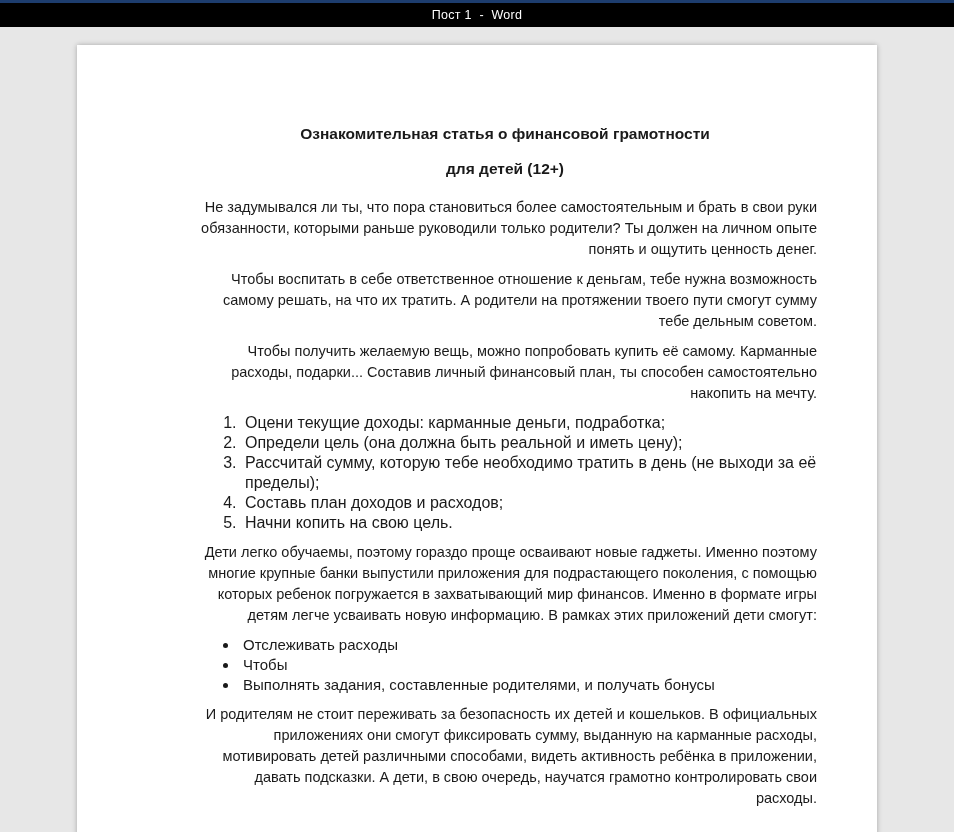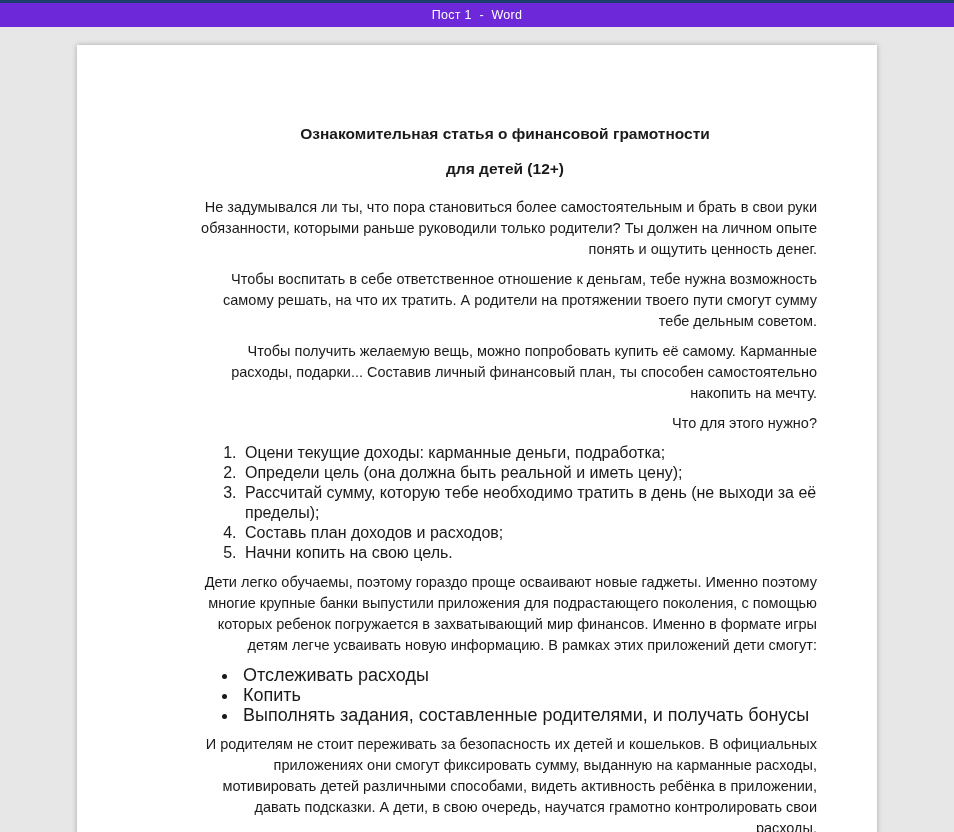--- a/index.html
+++ b/index.html
@@ -11,21 +11,21 @@
   .app {
     position: relative;
     width: 954px;
     height: 832px;
     background: #e7e7e7;
     overflow: hidden;
   }
   .titlebar {
     height: 27px;
     box-sizing: border-box;
-    background: #6d28d9;
+    background: #000000;
     border-top: 3px solid #1d3d6e;
     display: flex;
     align-items: center;
     justify-content: center;
   }
   .title-text {
     color: #ffffff;
     font-size: 12.5px;
     letter-spacing: 0.3px;
     white-space: pre;
@@ -66,21 +66,21 @@
     padding: 0 0 0 48px;
     font-size: 16px;
   }
   ol.doc-ol li {
     line-height: 20px;
     padding-left: 4px;
   }
   ul.doc-ul {
     margin: 0 0 9px 0;
     padding: 0 0 0 46px;
-    font-size: 18px;
+    font-size: 15px;
     list-style: disc;
   }
   ul.doc-ul li {
     line-height: 20px;
     padding-left: 4px;
   }
 </style>
 </head>
 <body>
 
@@ -93,35 +93,34 @@
   <div class="canvas">
     <div class="page">
 
       <div class="doc-heading">Ознакомительная статья о финансовой грамотности</div>
       <div class="doc-heading second">для детей (12+)</div>
 
       <p>Не задумывался ли ты, что пора становиться более самостоятельным и брать в свои руки обязанности, которыми раньше руководили только родители? Ты должен на личном опыте понять и ощутить ценность денег.</p>
       <p>Чтобы воспитать в себе ответственное отношение к деньгам, тебе нужна возможность самому решать, на что их тратить. А родители на протяжении твоего пути смогут сумму тебе дельным советом.</p>
       <p>Чтобы получить желаемую вещь, можно попробовать купить её самому. Карманные расходы, подарки... Составив личный финансовый план, ты способен самостоятельно накопить на мечту.</p>
 
-      <p>Что для этого нужно?</p>
 
       <ol class="doc-ol">
         <li>Оцени текущие доходы: карманные деньги, подработка;</li>
         <li>Определи цель (она должна быть реальной и иметь цену);</li>
         <li>Рассчитай сумму, которую тебе необходимо тратить в день (не выходи за её пределы);</li>
         <li>Составь план доходов и расходов;</li>
         <li>Начни копить на свою цель.</li>
       </ol>
 
       <p>Дети легко обучаемы, поэтому гораздо проще осваивают новые гаджеты. Именно поэтому многие крупные банки выпустили приложения для подрастающего поколения, с помощью которых ребенок погружается в захватывающий мир финансов. Именно в формате игры детям легче усваивать новую информацию. В рамках этих приложений дети смогут:</p>
 
       <ul class="doc-ul">
         <li>Отслеживать расходы</li>
-        <li>Копить</li>
+        <li>Чтобы</li>
         <li>Выполнять задания, составленные родителями, и получать бонусы</li>
       </ul>
 
       <p>И родителям не стоит переживать за безопасность их детей и кошельков. В официальных приложениях они смогут фиксировать сумму, выданную на карманные расходы, мотивировать детей различными способами, видеть активность ребёнка в приложении, давать подсказки. А дети, в свою очередь, научатся грамотно контролировать свои расходы.</p>
 
     </div>
   </div>
 
 </div>
 

